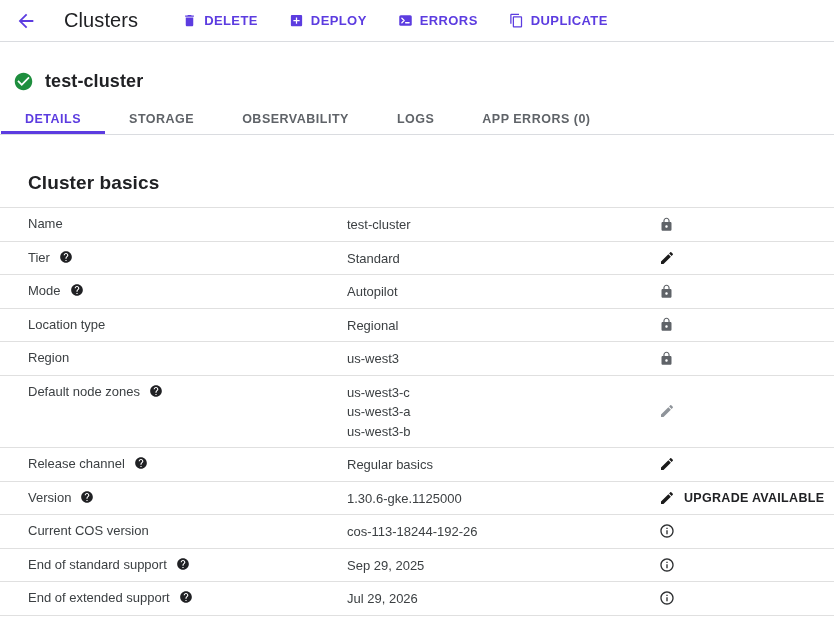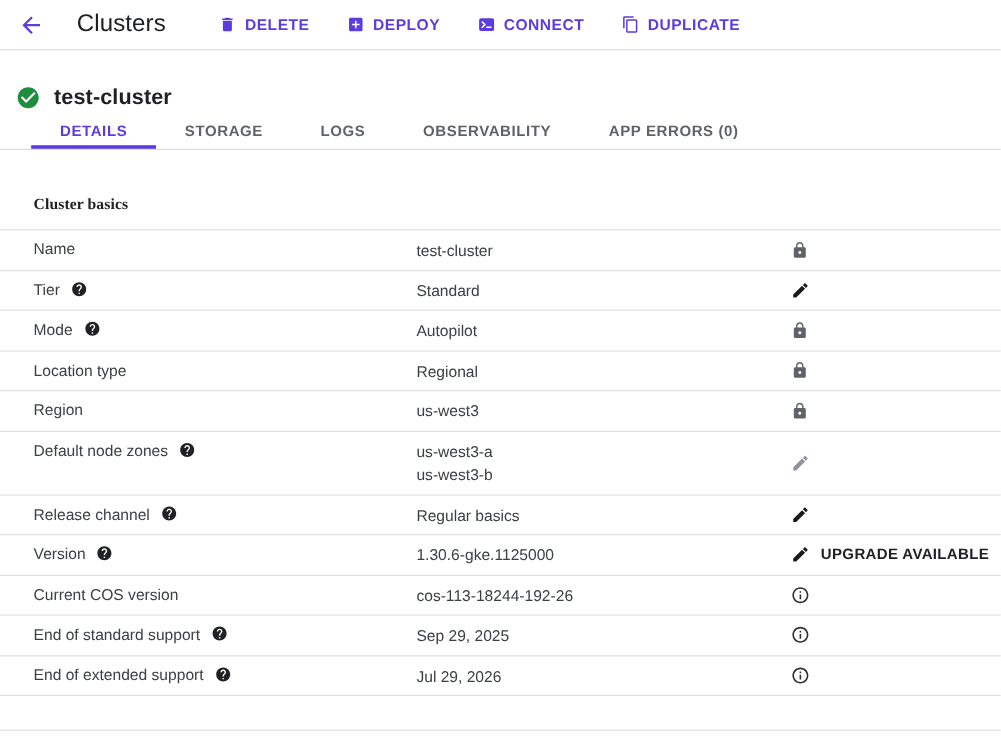--- a/index.html
+++ b/index.html
@@ -26,28 +26,28 @@
   .action-btn{display:flex;align-items:center;gap:7px;color:var(--accent);
     font-size:13px;font-weight:700;letter-spacing:.4px;padding:4px 2px;}
   .action-icon{display:flex;align-items:center;}
 
   
   .cluster-header{display:flex;align-items:center;gap:11px;padding:29px 0 0 13px;}
   .status-icon{display:flex;align-items:center;color:var(--green);}
   .cluster-name{font-size:18px;font-weight:600;color:var(--text-dark);letter-spacing:.1px;}
 
   
-  .tabs{display:flex;margin-top:4px;padding-left:26px;border-bottom:1px solid var(--divider);}
+  .tabs{display:flex;margin-top:14px;padding-left:1px;border-bottom:1px solid var(--divider);}
   .tab{padding:6px 24px 5px;font-size:12.5px;font-weight:700;letter-spacing:.5px;
     color:var(--text-gray);border-bottom:3px solid transparent;white-space:nowrap;}
   .tab.active{color:var(--accent);border-bottom-color:var(--accent);}
 
   
-  .section-title{font-size:13px;font-weight:700;color:var(--text-dark);
-    margin:37px 0 13px 28px;letter-spacing:.1px;font-family:Liberation Serif, serif;}
+  .section-title{font-size:19px;font-weight:700;color:var(--text-dark);
+    margin:37px 0 13px 28px;letter-spacing:.1px;}
 
   
   .table{width:100%;}
   .row{display:flex;border-top:1px solid var(--row-line);min-height:30px;justify-content:center;}
   .row:last-child{border-bottom:1px solid var(--row-line);}
   .cell-label{flex:0 0 347px;padding:7px 8px 6px 28px;display:flex;align-items:flex-start;gap:9px;
     font-size:13px;color:var(--text-med);line-height:17px;}
   .help{display:inline-flex;align-items:center;color:var(--text-dark);position:relative;top:1px;}
   .cell-value{flex:0 0 300px;padding:7px 8px 6px 0;font-size:13px;color:var(--text-med);line-height:17px;}
   .cell-value .value-line{line-height:19.5px;}
@@ -89,21 +89,21 @@
   </button>
 
   <button class="action-btn">
     <span class="action-icon">
           <svg width="15" height="15" viewBox="0 0 24 24">
             <rect x="2" y="3.5" width="20" height="17" rx="2.5" fill="currentColor"></rect>
             <path d="M6.2 8.5l3.6 3.5-3.6 3.5" stroke="#fff" stroke-width="2.1" fill="none" stroke-linecap="round" stroke-linejoin="round"></path>
             <line x1="12.2" y1="15.6" x2="17.8" y2="15.6" stroke="#fff" stroke-width="2.1" stroke-linecap="round"></line>
           </svg>
         </span>
-    <span class="action-label">CONNECT</span>
+    <span class="action-label">ERRORS</span>
   </button>
 
   <button class="action-btn">
     <span class="action-icon">
           <svg width="15" height="15" viewBox="0 0 24 24" fill="currentColor">
             <path d="M16 1H4c-1.1 0-2 .9-2 2v14h2V3h12V1zm3 4H8c-1.1 0-2 .9-2 2v14c0 1.1.9 2 2 2h11c1.1 0 2-.9 2-2V7c0-1.1-.9-2-2-2zm0 16H8V7h11v14z"></path>
           </svg>
         </span>
     <span class="action-label">DUPLICATE</span>
   </button>
@@ -117,24 +117,24 @@
       </svg>
   </span>
   <h1 class="cluster-name">test-cluster</h1>
 </div>
 
 <div class="tabs" id="tabs">
   <div class="tab active">DETAILS</div>
 
   <div class="tab">STORAGE</div>
 
+  <div class="tab">OBSERVABILITY</div>
+
   <div class="tab">LOGS</div>
 
-  <div class="tab">OBSERVABILITY</div>
-
   <div class="tab">APP ERRORS (0)</div>
 </div>
 
 <h2 class="section-title">Cluster basics</h2>
 
 <div class="table" id="rows">
   <div class="row">
     <div class="cell-label">
       <span class="label-text">Name</span>
 
@@ -235,20 +235,21 @@
   <div class="row">
     <div class="cell-label">
       <span class="label-text">Default node zones</span>
       <span class="help">
         <svg width="14" height="14" viewBox="0 0 24 24" fill="currentColor">
             <path d="M12 2C6.48 2 2 6.48 2 12s4.48 10 10 10 10-4.48 10-10S17.52 2 12 2zm1 17h-2v-2h2v2zm2.07-7.75l-.9.92C13.45 12.9 13 13.5 13 15h-2v-.5c0-1.1.45-2.1 1.17-2.83l1.24-1.26c.37-.36.59-.86.59-1.41 0-1.1-.9-2-2-2s-2 .9-2 2H8c0-2.21 1.79-4 4-4s4 1.79 4 4c0 .88-.36 1.68-.93 2.25z"></path>
           </svg>
       </span>
     </div>
     <div class="cell-value">
+        <div class="value-line">us-west3-c</div>
         <div class="value-line">us-west3-a</div>
         <div class="value-line">us-west3-b</div>
       </div>
     <div class="cell-icons">
       <span class="row-icon edit-disabled">
           <svg width="16" height="16" viewBox="0 0 24 24" fill="currentColor">
             <path d="M3 17.25V21h3.75L17.81 9.94l-3.75-3.75L3 17.25zM20.71 7.04c.39-.39.39-1.02 0-1.41l-2.34-2.34c-.39-.39-1.02-.39-1.41 0l-1.83 1.83 3.75 3.75 1.83-1.83z"></path>
           </svg>
         </span>
 

